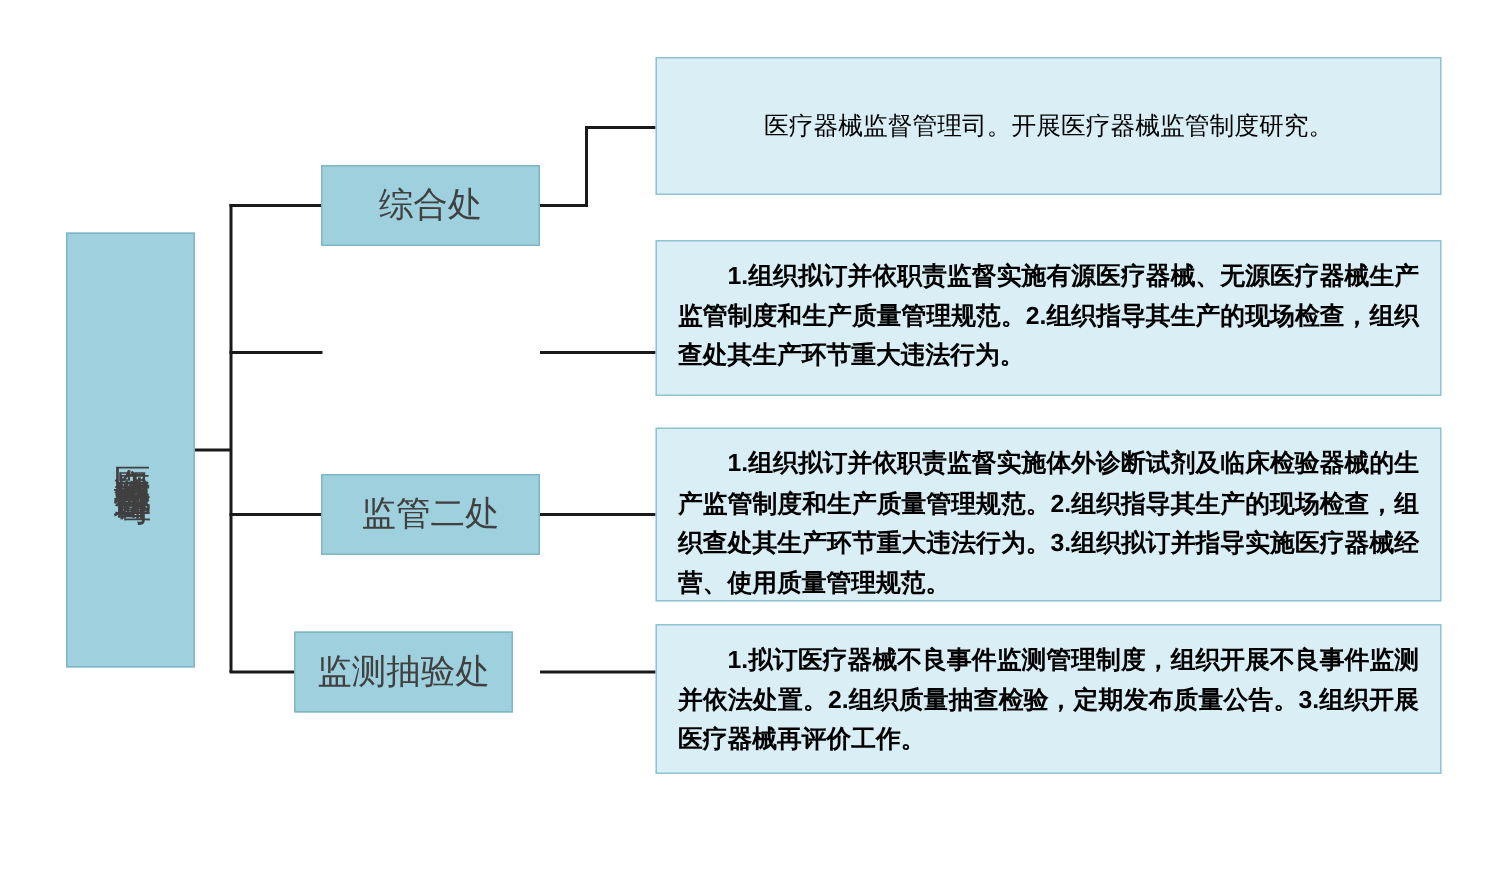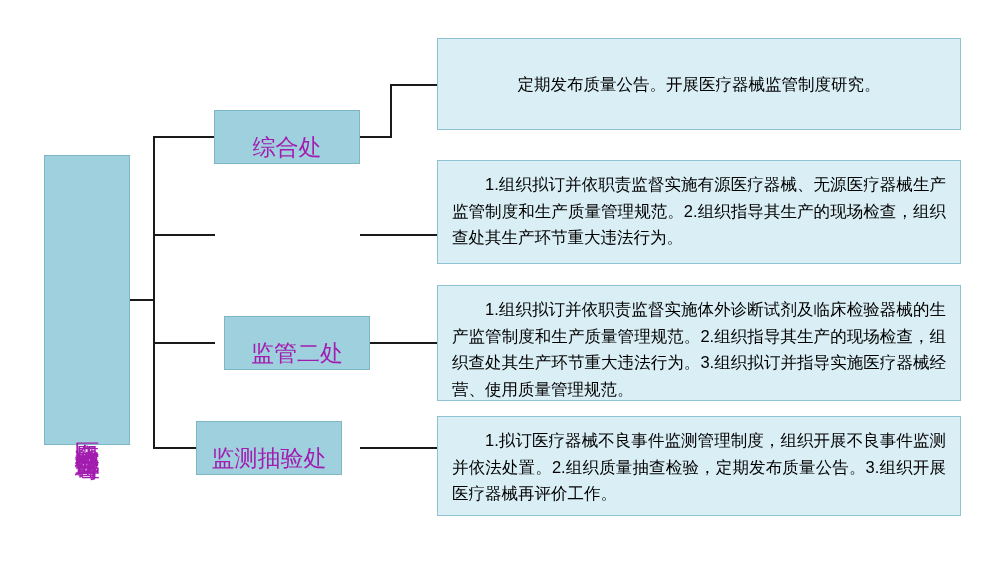--- a/index.html
+++ b/index.html
@@ -16,24 +16,24 @@
     height: 583px;
     background: #ffffff;
     overflow: hidden;
   }
   .node {
     position: absolute;
     box-sizing: border-box;
     background: #9fd0de;
     border: 1px solid #7fb6c6;
     display: flex;
-    align-items: flex-end;
+    align-items: center;
     justify-content: center;
     text-align: center;
-    color: #a21caf;
+    color: #404040;
     line-height: 1.35;
   }
   #root-node {
     left: 44px;
     top: 155px;
     width: 86px;
     height: 290px;
     font-size: 25px;
     padding: 4px;
   }
@@ -44,21 +44,21 @@
     line-height: 1.1;
     white-space: nowrap;
   }
   .dept {
     width: 146px;
     height: 54px;
     font-size: 23px;
   }
   #dept-0 { left: 214px; top: 110px; }
   #dept-1 { left: 214px; top: 208px; }
-  #dept-2 { left: 224px; top: 316px; }
+  #dept-2 { left: 214px; top: 316px; }
   #dept-3 { left: 196px; top: 421px; }
 
   .desc {
     position: absolute;
     box-sizing: border-box;
     background: #d9eef5;
     border: 1px solid #8fc3d2;
     color: #000000;
     font-size: 16.5px;
     line-height: 1.62;
@@ -67,21 +67,21 @@
   }
   #desc-0 {
     left: 437px; top: 38px; width: 524px; height: 92px;
     display: flex; align-items: center; justify-content: center;
     text-align: center;
     padding: 8px 14px;
   }
   #desc-1 { left: 437px; top: 160px; width: 524px; height: 104px; }
   #desc-2 { left: 437px; top: 285px; width: 524px; height: 116px; }
   #desc-3 { left: 437px; top: 416px; width: 524px; height: 100px; }
-  .indent { text-indent: 2em; display: block; }
+  .indent { text-indent: 2em; display: block; font-weight: bold; }
 
   .line {
     position: absolute;
     background: #1a1a1a;
   }
   .h { height: 2px; }
   .v { width: 2px; }
 </style>
 </head>
 <body>
@@ -114,21 +114,21 @@
     <span>综合处</span>
   </div>
   <div class="node dept" id="dept-2">
     <span>监管二处</span>
   </div>
   <div class="node dept" id="dept-3">
     <span>监测抽验处</span>
   </div>
 
   <div class="desc" id="desc-0">
-    <span>定期发布质量公告。开展医疗器械监管制度研究。</span>
+    <span>医疗器械监督管理司。开展医疗器械监管制度研究。</span>
   </div>
   <div class="desc" id="desc-1">
     <span class="indent">1.组织拟订并依职责监督实施有源医疗器械、无源医疗器械生产监管制度和生产质量管理规范。2.组织指导其生产的现场检查，组织查处其生产环节重大违法行为。</span>
   </div>
   <div class="desc" id="desc-2">
     <span class="indent">1.组织拟订并依职责监督实施体外诊断试剂及临床检验器械的生产监管制度和生产质量管理规范。2.组织指导其生产的现场检查，组织查处其生产环节重大违法行为。3.组织拟订并指导实施医疗器械经营、使用质量管理规范。</span>
   </div>
   <div class="desc" id="desc-3">
     <span class="indent">1.拟订医疗器械不良事件监测管理制度，组织开展不良事件监测并依法处置。2.组织质量抽查检验，定期发布质量公告。3.组织开展医疗器械再评价工作。</span>
   </div>

